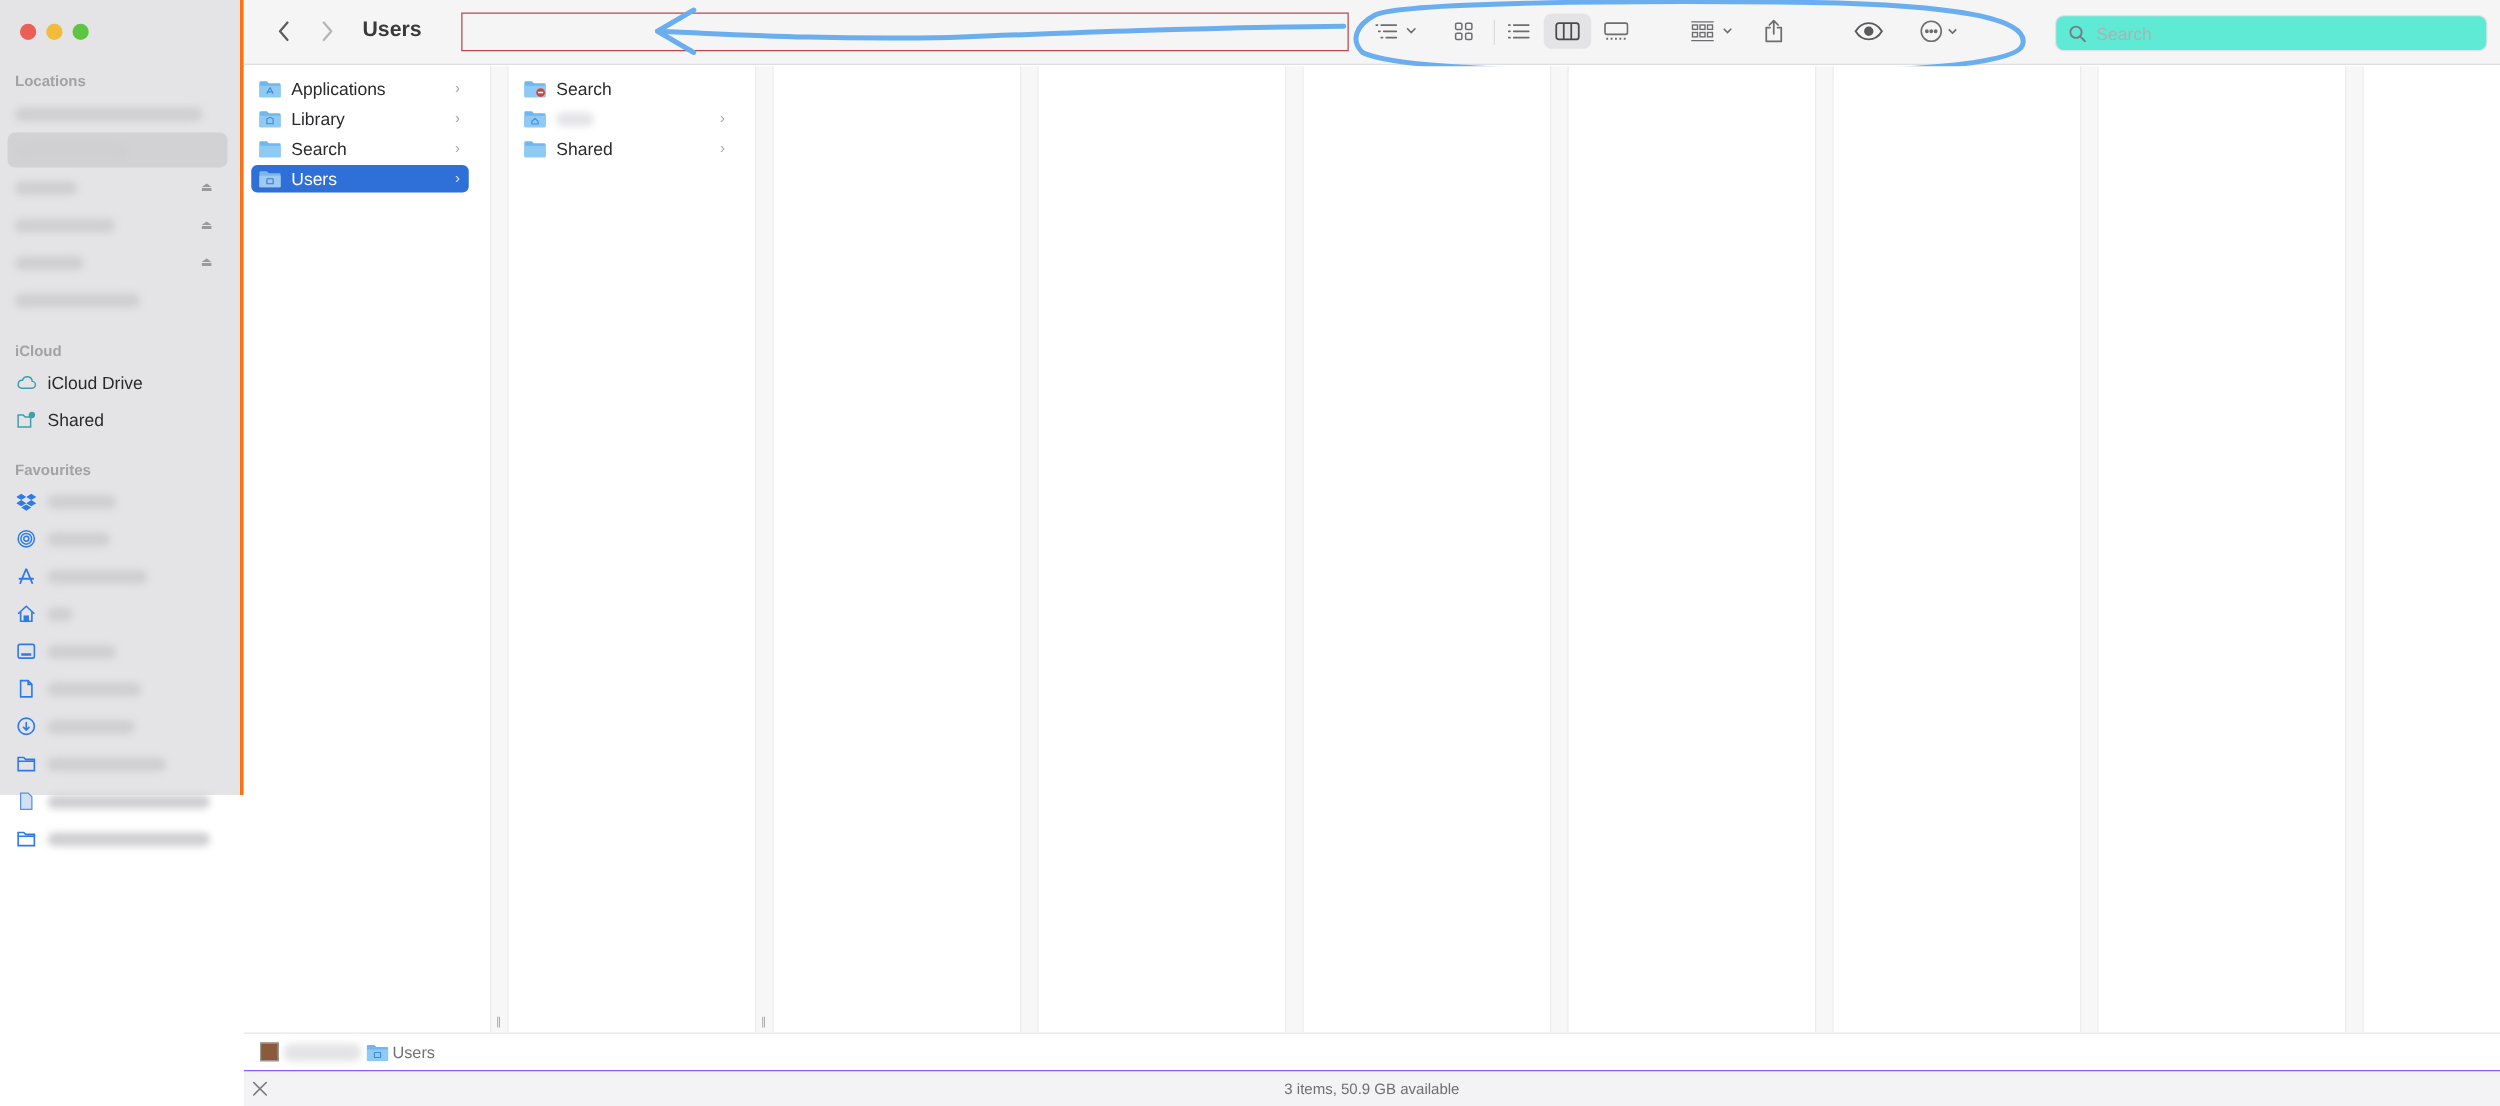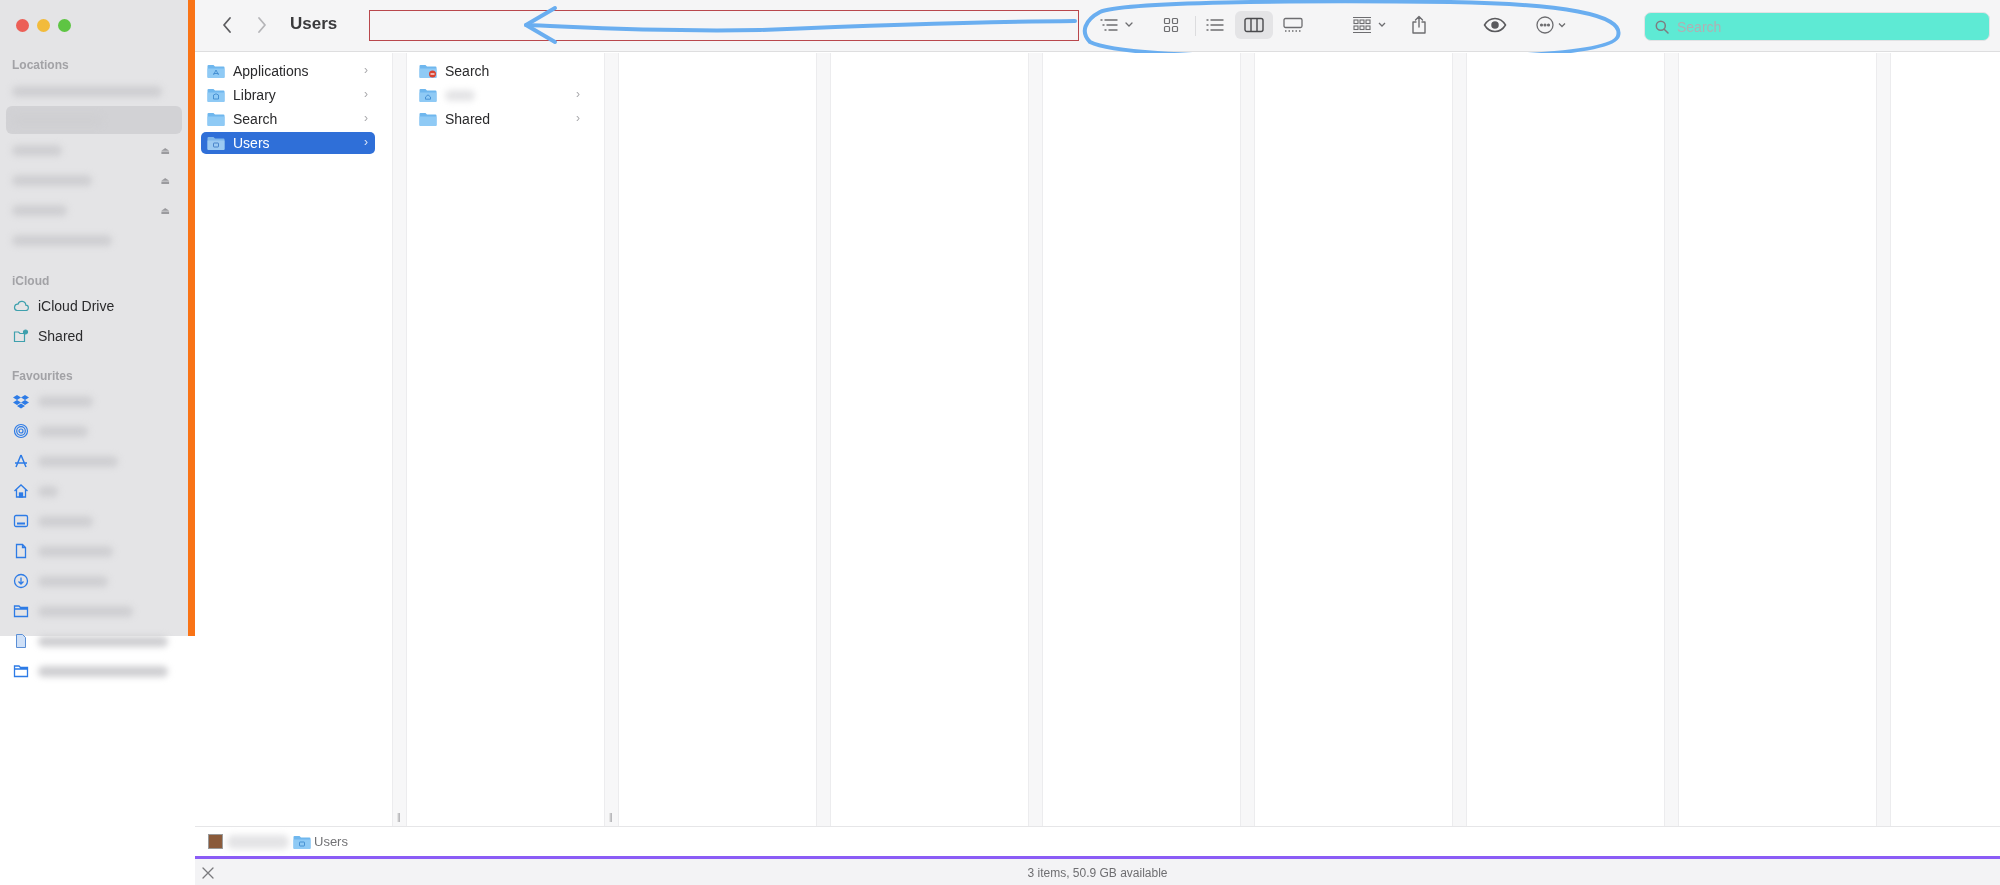--- a/index.html
+++ b/index.html
@@ -1,21 +1,21 @@
 <!DOCTYPE html>
 <html><head>
 <meta charset="utf-8">
 <style>
   * { box-sizing: border-box; margin: 0; padding: 0; }
   html, body { width: 2000px; height: 885px; overflow: hidden; background: #ffffff;
     font-family: "Liberation Sans", "DejaVu Sans", sans-serif; }
   .window { position: relative; width: 2000px; height: 885px; }
 
   
-  .sidebar { position: absolute; left: 0; top: 0; width: 195px; height: 636px; background: #e4e4e6; border-right: 7px solid #f97316; }
+  .sidebar { position: absolute; left: 0; top: 0; width: 195px; height: 636px; background: #e4e4e6; border-right: 3px solid #f97316; }
   .traffic { position: absolute; top: 19px; left: 16px; display: flex; gap: 8px; }
   .traffic span { width: 13px; height: 13px; border-radius: 50%; display: block; }
   .t-close { background: #ec5f57; } .t-min { background: #f2bb3b; } .t-max { background: #5ec543; }
   .sb-section { position: absolute; left: 12px; font-size: 12px; font-weight: bold; color: #a2a2a6; }
   .sb-item { position: absolute; left: 6px; width: 176px; height: 28px; border-radius: 6px; display: flex; align-items: center; padding-left: 6px; font-size: 14px; color: #2a2a2c; }
   .sb-item.selected { background: #d2d2d5; }
   .blur { display: inline-block; height: 11px; border-radius: 6px; background: #cfcfd2; filter: blur(3px); }
   .eject { position: absolute; right: 12px; font-size: 10px; color: #9a9a9e; }
   .sb-icon { width: 18px; height: 18px; display: inline-flex; align-items: center; justify-content: center; margin-right: 8px; color: #2d7be6; }
   .sb-icon svg { width: 16px; height: 16px; }
@@ -49,21 +49,21 @@
   .row.selected .chev { color: #dce6f8; }
   .folder { width: 18px; height: 14px; margin-right: 8px; position: relative; flex: 0 0 auto; }
   .folder svg { width: 18px; height: 14px; display: block; }
 
   
   .pathbar { position: absolute; left: 195px; top: 826px; width: 1805px; height: 30px; background: #fff; border-top: 1px solid #e6e6e8; display: flex; align-items: center; padding-left: 13px; font-size: 13px; color: #727275; }
   .pathbar .hd-icon { width: 15px; height: 15px; background: #8a5a3a; border: 1px solid #999; margin-right: 4px; }
   .pathbar .blur { width: 62px; height: 14px; background: #e4e4e6; margin-right: 4px; }
 
   
-  .statusbar { position: absolute; left: 195px; top: 856px; width: 1805px; height: 29px; background: #f3f3f5; border-top: 3px solid #8b5cf6; }
+  .statusbar { position: absolute; left: 195px; top: 856px; width: 1805px; height: 29px; background: #f3f3f5; border-top: 1px solid #8b5cf6; }
   .statusbar .close-x { position: absolute; left: 5px; top: 6px; width: 16px; height: 16px; color: #7a7a7d; }
   .statusbar .status-text { position: absolute; left: 0; width: 100%; top: 7px; text-align: center; font-size: 12px; color: #6e6e71; }
 </style>
 </head>
 <body>
 
 <div class="window">
 
   <div class="sidebar">
     <div class="traffic">

